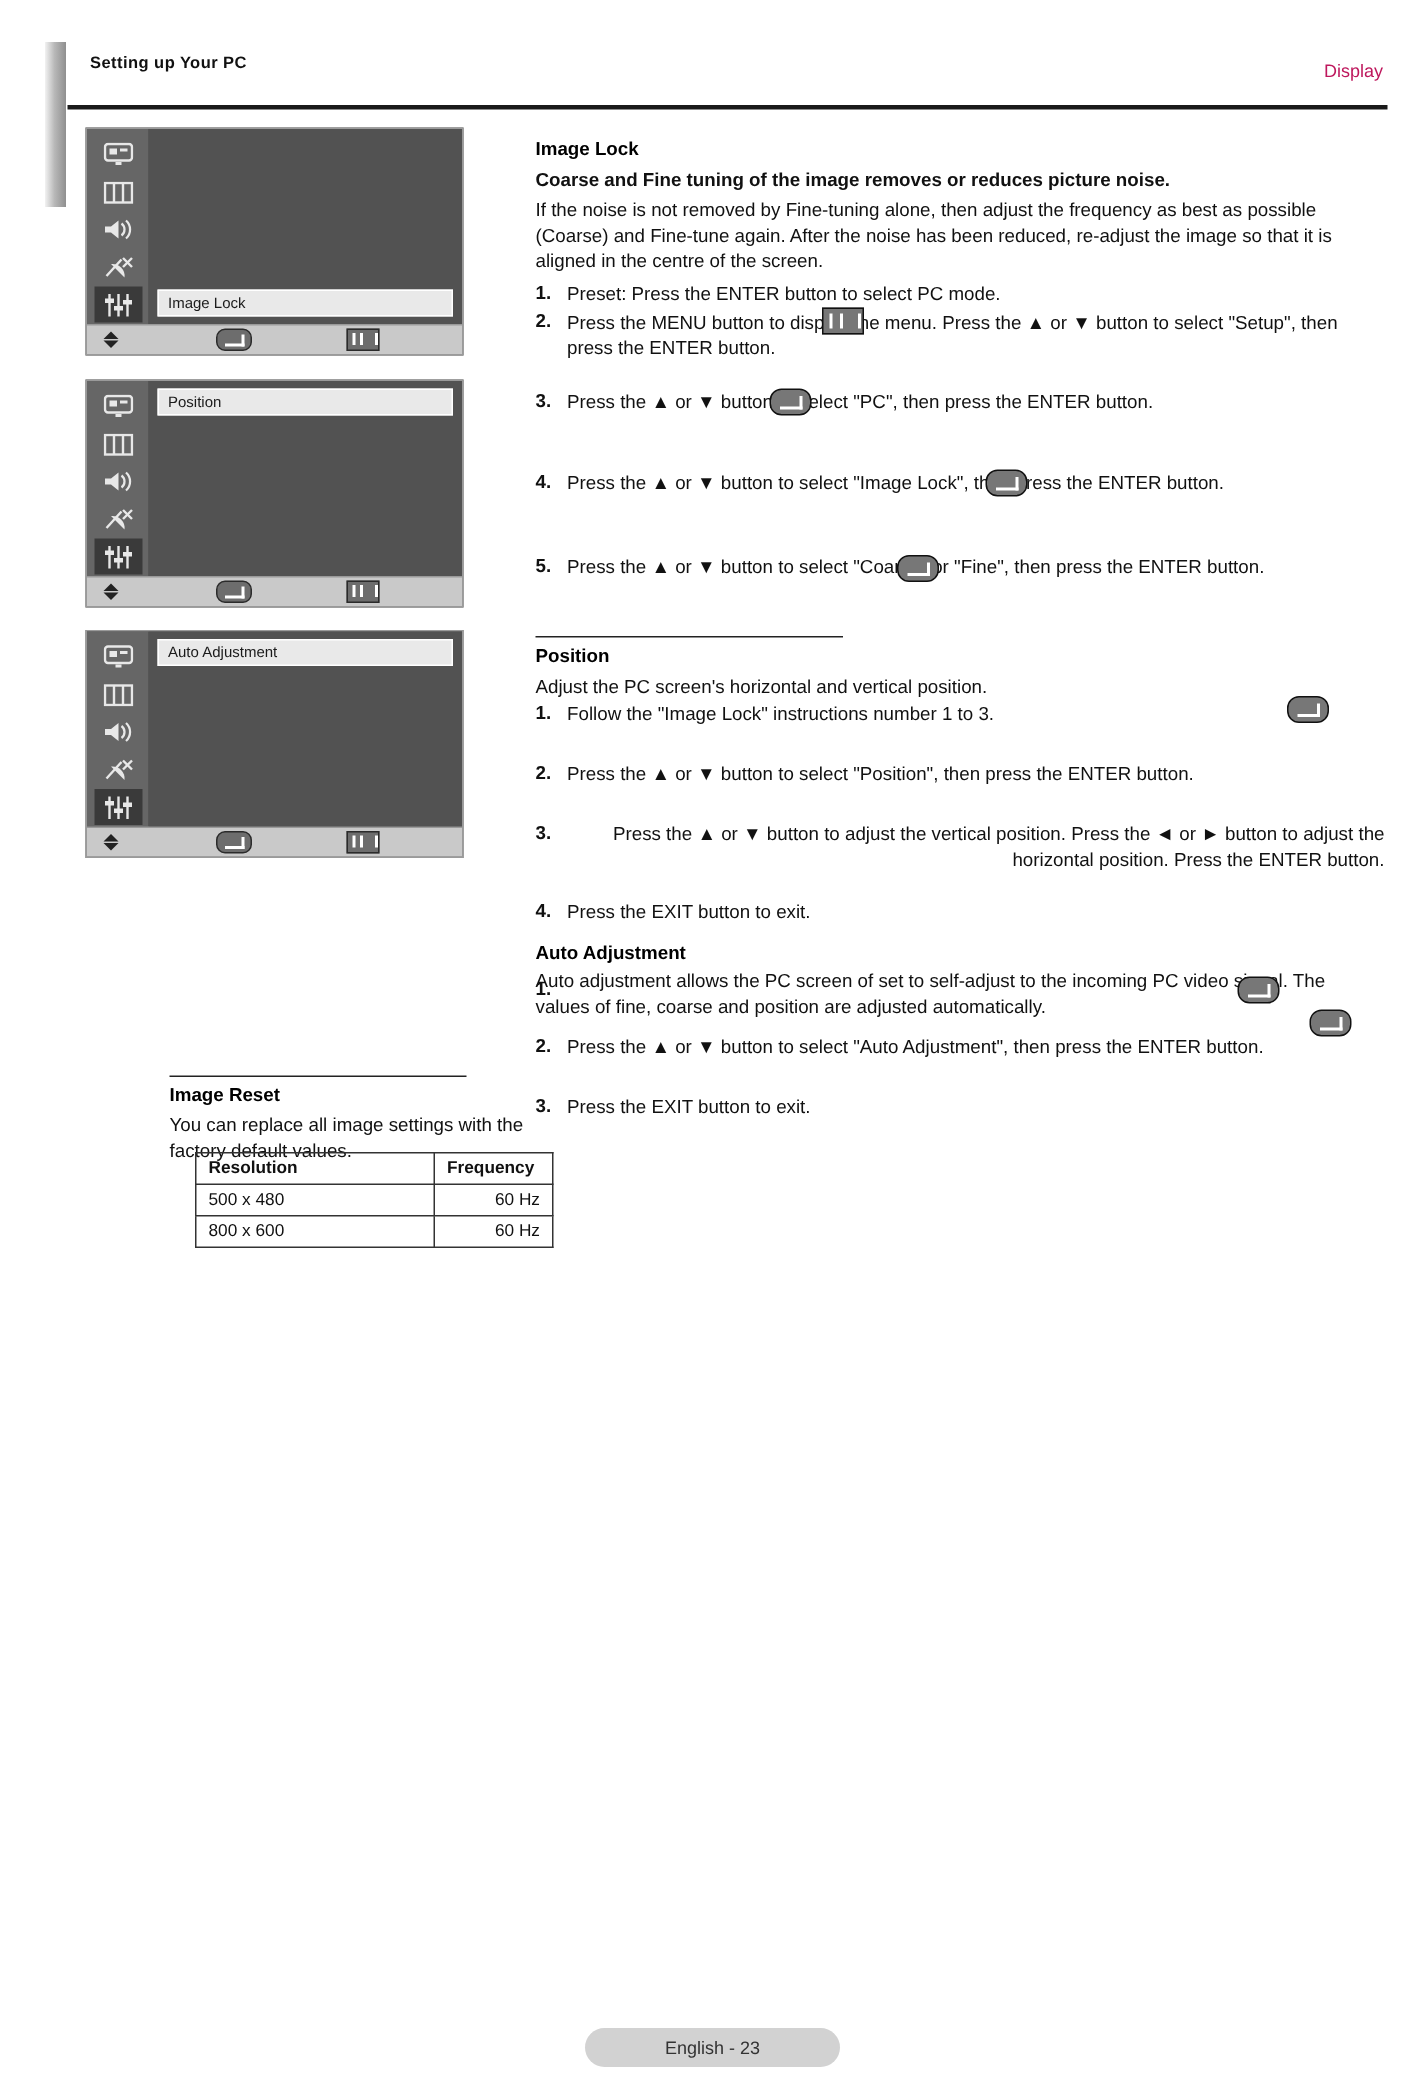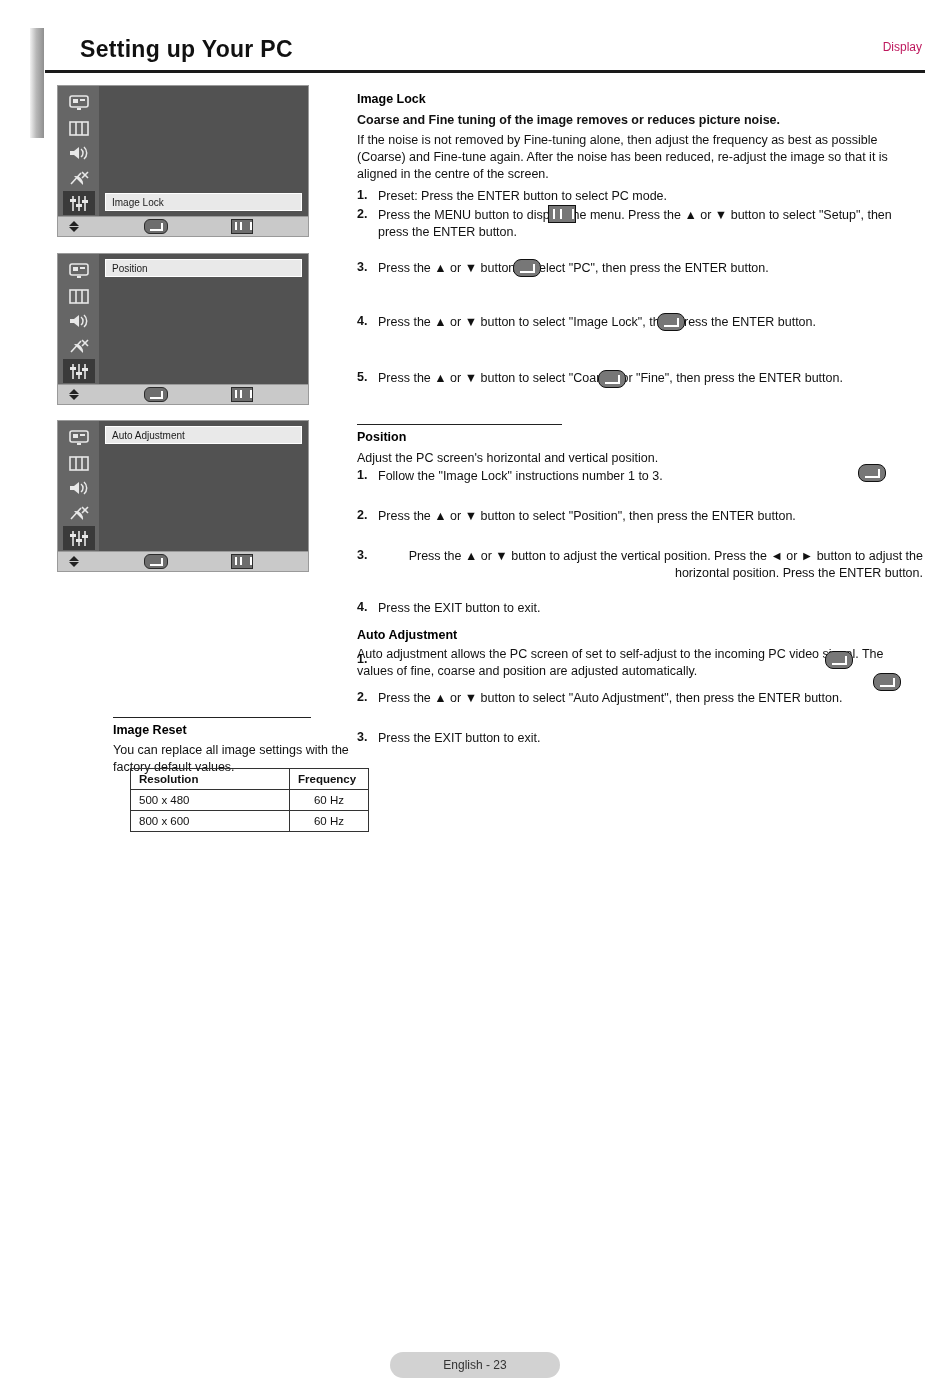--- a/index.html
+++ b/index.html
@@ -30,25 +30,24 @@
     left: 45px;
     top: 70px;
     width: 880px;
     height: 3px;
     background: #1a1a1a;
   }
   .header-title {
     position: absolute;
     left: 60px;
     top: 36px;
-    font-size: 23px;
+    font-size: 11px;
     font-weight: bold;
     letter-spacing: .3px;
     color: #111;
-    margin-left: 20px;
   }
   .header-sub {
     position: absolute;
     right: 28px;
     top: 40px;
     font-size: 12px;
     color: #be185d;
   }
 
   .page-number {
@@ -285,21 +284,21 @@
     border-collapse: collapse;
     font-size: 11.5px;
   }
   .tbl td {
     border: 1px solid #333;
     height: 20px;
     padding: 0 8px;
     color: #111;
   }
   .tbl td.c1 { width: 142px; }
-  .tbl td.c2 { width: 62px; text-align: center; }
+  .tbl td.c2 { width: 62px; text-align: right; }
   .tbl tr.head td { font-weight: bold; text-align: left; margin-top: 33px; }
 </style>
 </head>
 <body>
 
 <div class="page-tab"></div>
 <div class="header-rule"></div>
 <div class="header-title">Setting up Your PC</div>
 <div class="header-sub">Display</div>
 

